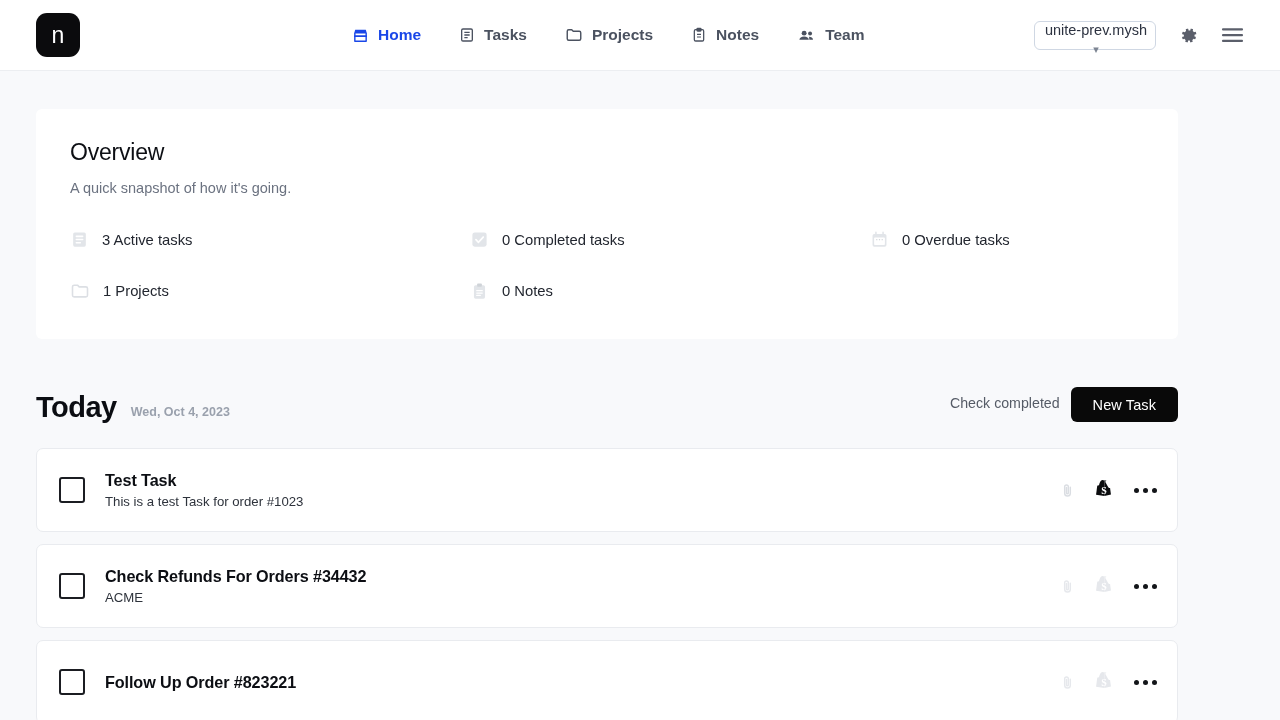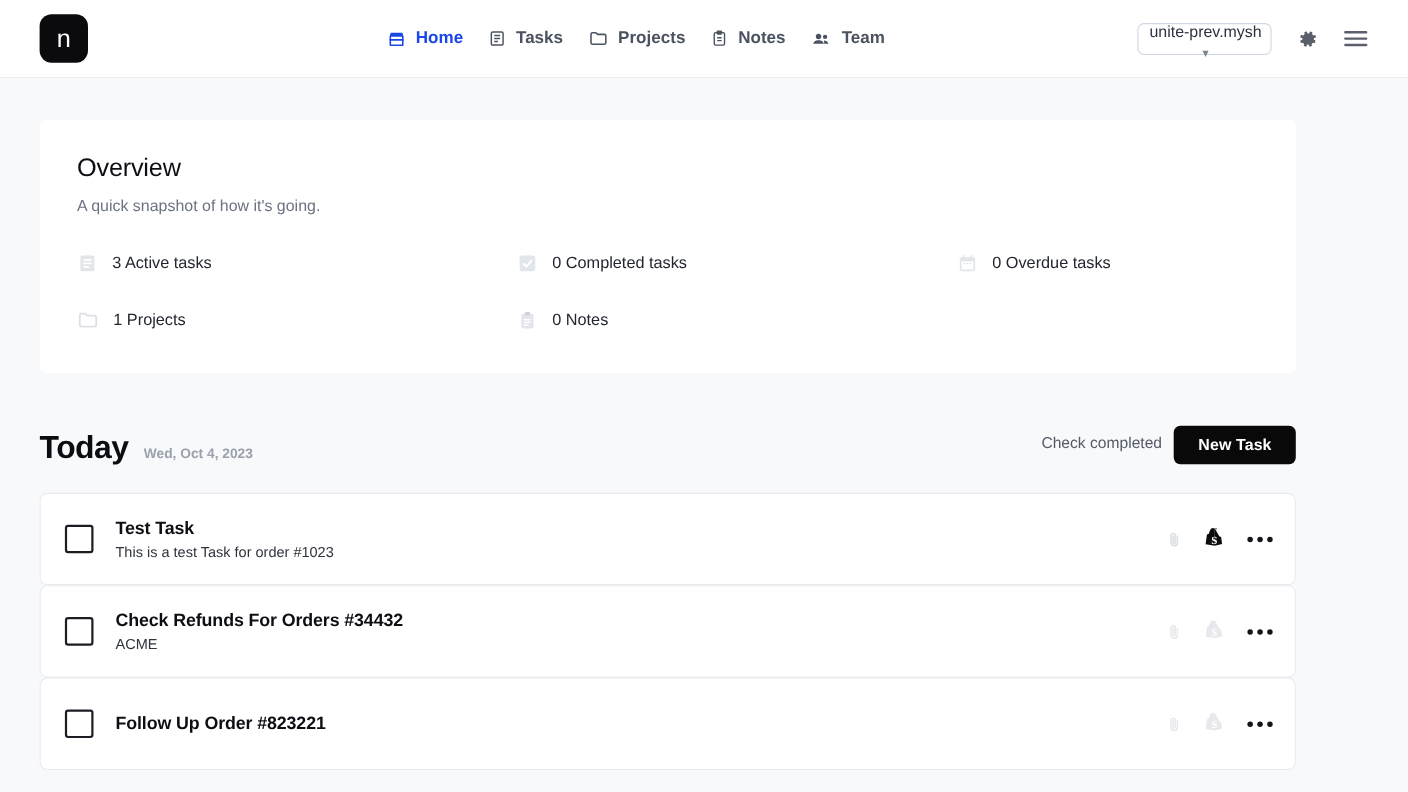--- a/index.html
+++ b/index.html
@@ -31,21 +31,21 @@
     font-size: 23px;
     font-weight: 400;
     line-height: 1;
     letter-spacing: 0;
   }
   .nav {
     position: absolute;
     left: 352px;
     display: flex;
     align-items: center;
-    gap: 23px;
+    gap: 38px;
   }
   .nav-item {
     display: flex; align-items: center; gap: 9px;
     font-size: 15.5px;
     color: #4b5260;
     font-weight: 600;
     cursor: pointer;
     white-space: nowrap;
   }
   .nav-item.active { color: #1a47e8; }
@@ -136,35 +136,35 @@
     margin-bottom: 4px;
   }
   .primary-btn {
     background: #090909;
     color: #ffffff;
     border: none;
     border-radius: 6px;
     height: 35px;
     padding: 0 22px;
     font-size: 14.5px;
-    font-weight: 700;
+    font-weight: 400;
     font-family: "Liberation Sans", sans-serif;
     cursor: pointer;
     letter-spacing: 0.1px;
     text-align: center;
   }
 
   
   .task-list { margin: 26px 30px 0 36px; width: 1142px; }
   .task {
     background: #fff;
     border: 1px solid #e9ebef;
     border-radius: 7px;
     height: 84px;
-    margin-bottom: 0;
+    margin-bottom: 12px;
     display: flex;
     align-items: center;
     padding: 0 18px 0 22px;
   }
   .checkbox {
     width: 26px; height: 26px;
     border: 2.5px solid #1b1d22;
     border-radius: 3px;
     background: #fff;
     flex: none;

